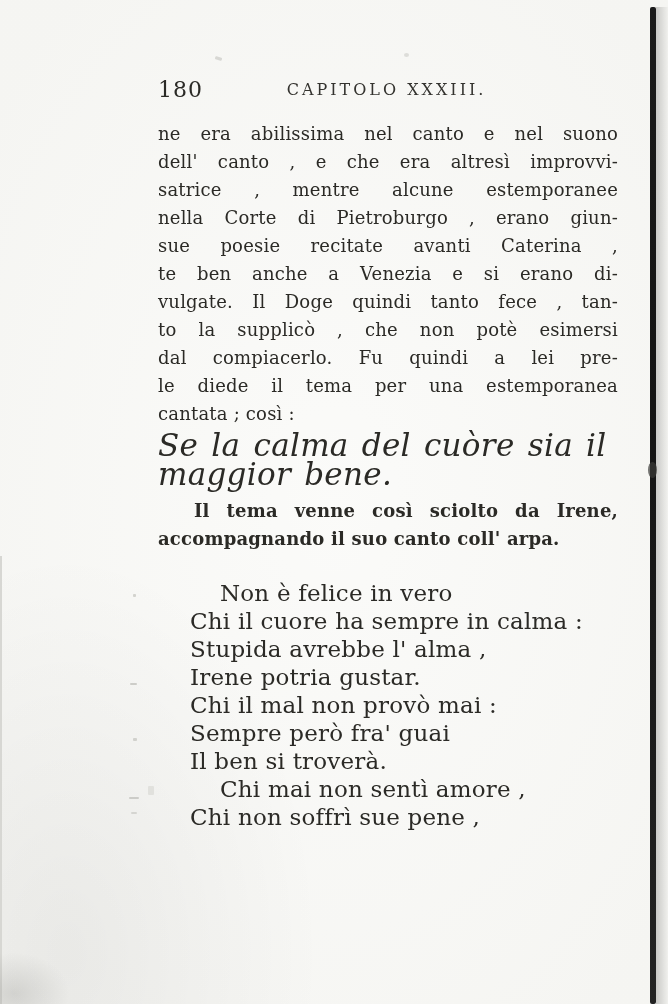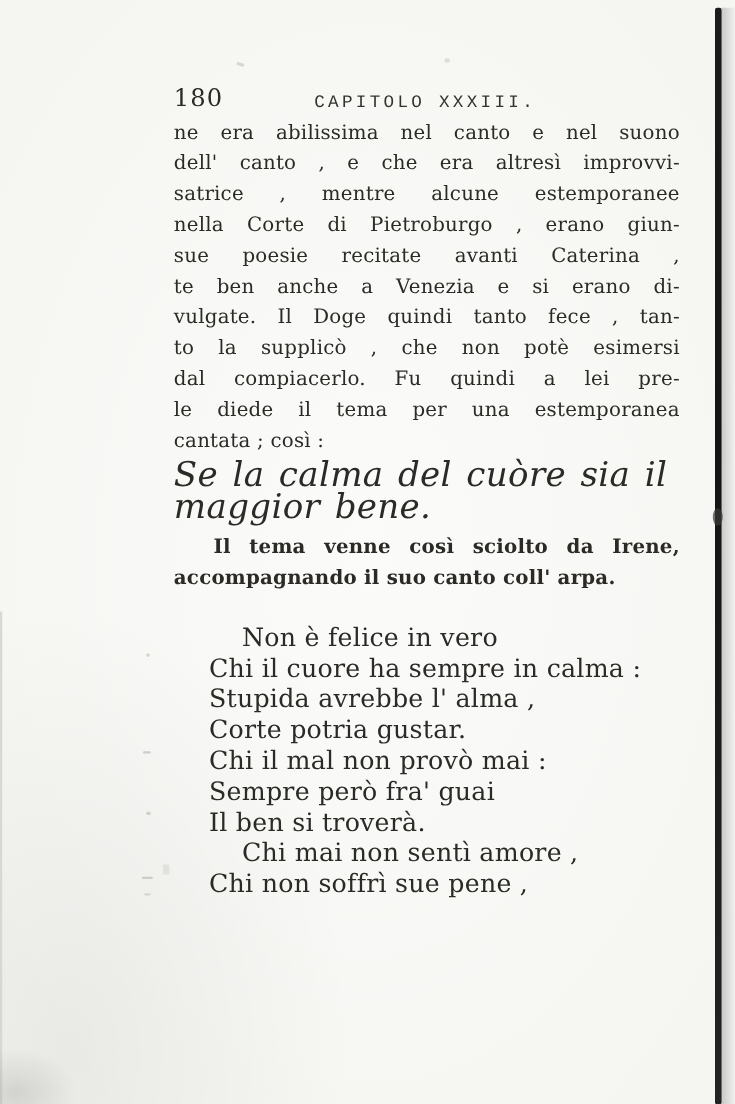--- a/index.html
+++ b/index.html
@@ -27,36 +27,35 @@
 
   .page-column {
     position: absolute;
     left: 158px;
     top: 76px;
     width: 460px;
   }
 
   .header-row {
     display: flex;
-    align-items: flex-end;
+    align-items: center;
     height: 26px;
-    margin-bottom: 5px;
+    margin-bottom: 18px;
   }
   .page-number {
     font-size: 22px;
     letter-spacing: 1px;
   }
   .chapter-title {
     flex: 1;
     text-align: center;
     padding-right: 48px;
     font-size: 16px;
     letter-spacing: 3px;
     color: #34332f;
-    font-family: Liberation Mono, monospace;
   }
 
   .line {
     font-size: 18px;
     line-height: 28px;
     white-space: nowrap;
     letter-spacing: 0.2px;
   }
   .j {
     white-space: normal;
@@ -173,21 +172,21 @@
 
   <div class="intro-block">
     <div class="line j indent1">Il tema venne così sciolto da Irene,</div>
     <div class="line">accompagnando il suo canto coll' arpa.</div>
   </div>
 
   <div class="verse-block">
     <div class="vline stanza-start">Non è felice in vero</div>
     <div class="vline">Chi il cuore ha sempre in calma :</div>
     <div class="vline">Stupida avrebbe l' alma ,</div>
-    <div class="vline">Corte potria gustar.</div>
+    <div class="vline">Irene potria gustar.</div>
     <div class="vline">Chi il mal non provò mai :</div>
     <div class="vline">Sempre però fra' guai</div>
     <div class="vline">Il ben si troverà.</div>
     <div class="vline stanza-start">Chi mai non sentì amore ,</div>
     <div class="vline">Chi non soffrì sue pene ,</div>
   </div>
 
 </div>
 
 <div class="edge-bar-right"></div>

